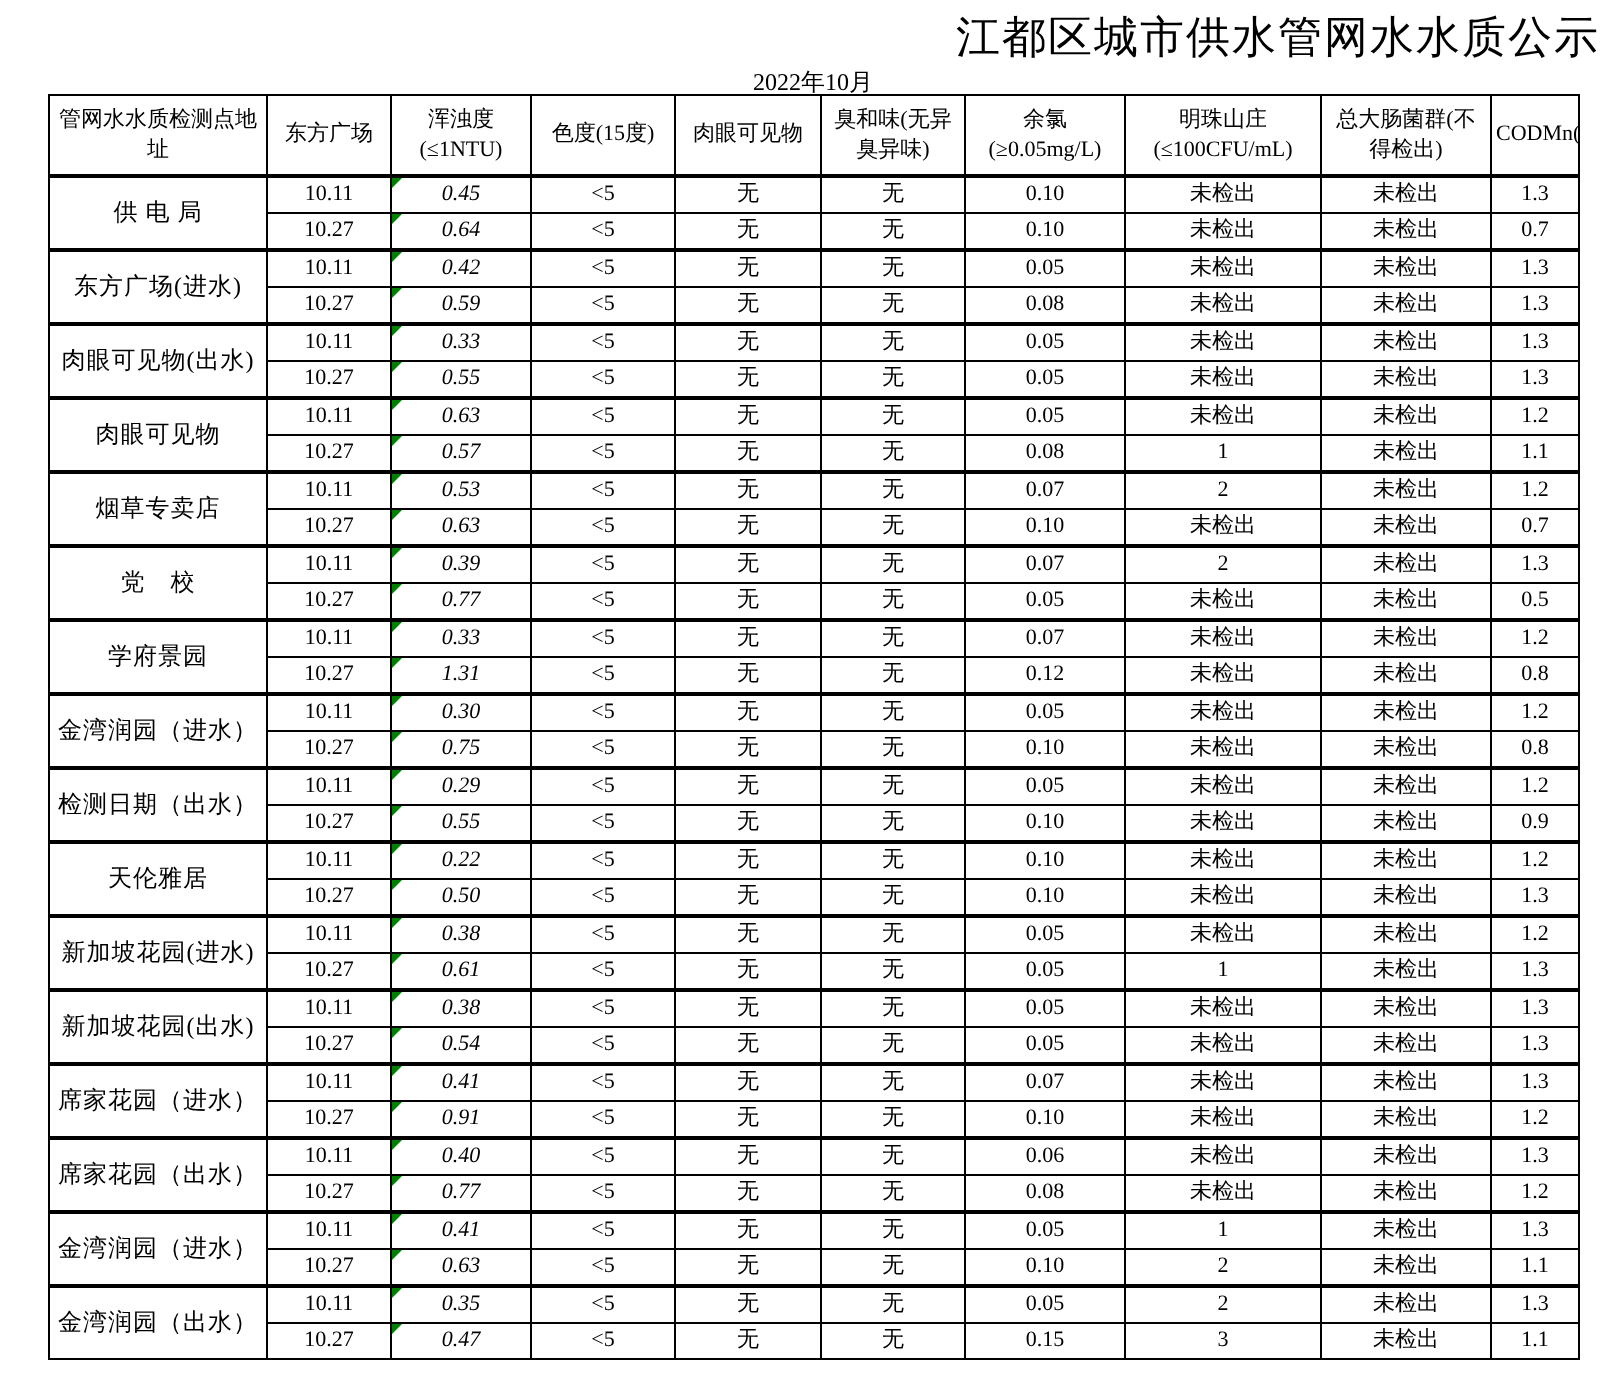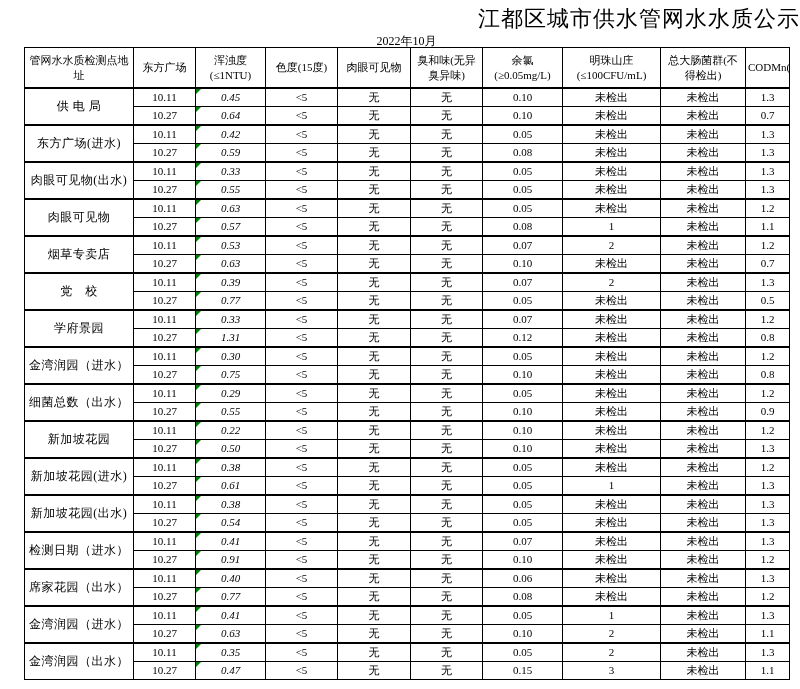--- a/index.html
+++ b/index.html
@@ -246,21 +246,21 @@
         <td class="turb"><span class="flag" style="border-top-color: rgb(0, 128, 0);"></span><span>0.75</span></td>
         <td>&lt;5</td>
         <td>无</td>
         <td>无</td>
         <td>0.10</td>
         <td>未检出</td>
         <td>未检出</td>
         <td>0.8</td>
       </tr>
       <tr class="grp">
-        <td rowspan="2" class="loc">细菌总数（出水）</td>
+        <td rowspan="2" class="loc">检测日期（出水）</td>
         <td>10.11</td>
         <td class="turb"><span class="flag" style="border-top-color: rgb(0, 128, 0);"></span><span>0.29</span></td>
         <td>&lt;5</td>
         <td>无</td>
         <td>无</td>
         <td>0.05</td>
         <td>未检出</td>
         <td>未检出</td>
         <td>1.2</td>
       </tr>
@@ -269,21 +269,21 @@
         <td class="turb"><span class="flag" style="border-top-color: rgb(0, 128, 0);"></span><span>0.55</span></td>
         <td>&lt;5</td>
         <td>无</td>
         <td>无</td>
         <td>0.10</td>
         <td>未检出</td>
         <td>未检出</td>
         <td>0.9</td>
       </tr>
       <tr class="grp">
-        <td rowspan="2" class="loc">新加坡花园</td>
+        <td rowspan="2" class="loc">天伦雅居</td>
         <td>10.11</td>
         <td class="turb"><span class="flag" style="border-top-color: rgb(0, 128, 0);"></span><span>0.22</span></td>
         <td>&lt;5</td>
         <td>无</td>
         <td>无</td>
         <td>0.10</td>
         <td>未检出</td>
         <td>未检出</td>
         <td>1.2</td>
       </tr>
@@ -338,21 +338,21 @@
         <td class="turb"><span class="flag" style="border-top-color: rgb(0, 128, 0);"></span><span>0.54</span></td>
         <td>&lt;5</td>
         <td>无</td>
         <td>无</td>
         <td>0.05</td>
         <td>未检出</td>
         <td>未检出</td>
         <td>1.3</td>
       </tr>
       <tr class="grp">
-        <td rowspan="2" class="loc">检测日期（进水）</td>
+        <td rowspan="2" class="loc">席家花园（进水）</td>
         <td>10.11</td>
         <td class="turb"><span class="flag" style="border-top-color: rgb(0, 128, 0);"></span><span>0.41</span></td>
         <td>&lt;5</td>
         <td>无</td>
         <td>无</td>
         <td>0.07</td>
         <td>未检出</td>
         <td>未检出</td>
         <td>1.3</td>
       </tr>

